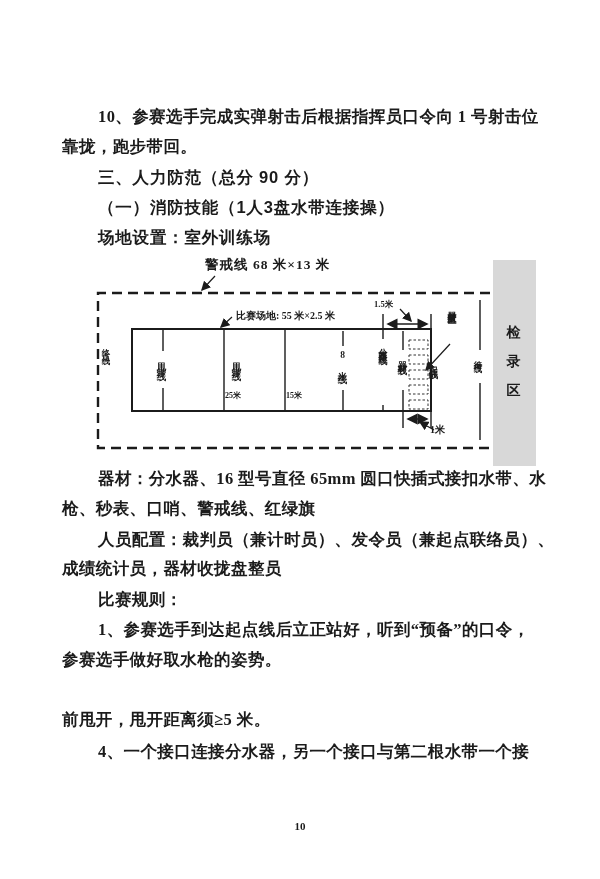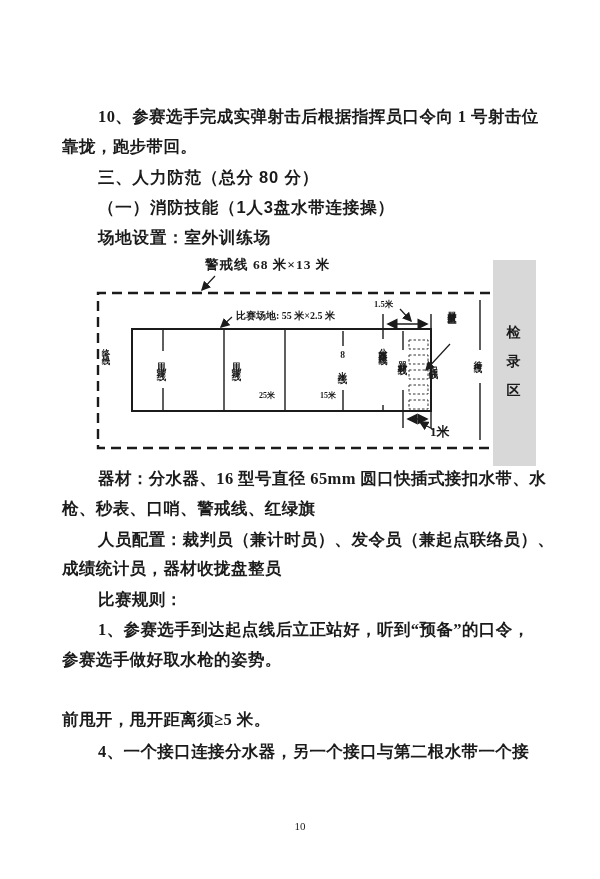--- a/index.html
+++ b/index.html
@@ -3,37 +3,37 @@
 <meta charset="utf-8">
 <style>
   html,body{margin:0;padding:0;background:#e8e8e8;}
   .page{position:relative;width:600px;height:879px;background:#ffffff;overflow:hidden;
         font-family:"Liberation Serif",serif;color:#1b1b1b;}
   .line{position:absolute;left:62px;font-size:16.5px;font-weight:bold;white-space:nowrap;
         letter-spacing:0.4px;}
   .indent{left:98px;}
   .hei{font-family:"Liberation Sans",sans-serif;letter-spacing:0.8px;}
   .pageno{position:absolute;top:820px;left:0;width:600px;text-align:center;
-          font-size:11px;font-weight:normal;}
+          font-size:11px;font-weight:bold;}
   .diagram{position:absolute;top:256px;left:0;width:600px;height:214px;}
   .diagram svg{position:absolute;top:0;left:0;}
   .dlabel{position:absolute;font-weight:bold;white-space:nowrap;line-height:1;}
   .vtext{writing-mode:vertical-rl;text-orientation:upright;}
   .cordon-title{font-size:13.5px;letter-spacing:1px;}
   .field-title{font-size:10px;}
-  .tiny{font-size:8px;padding-left:34px;}
+  .tiny{font-size:8px;}
 </style>
 </head>
 <body>
 
 <div class="page">
 
   <div class="line indent" style="top:106px">10、参赛选手完成实弹射击后根据指挥员口令向 1 号射击位</div>
   <div class="line" style="top:136px">靠拢，跑步带回。</div>
-  <div class="line indent hei" style="top:167px">三、人力防范（总分 80 分）</div>
+  <div class="line indent hei" style="top:167px">三、人力防范（总分 90 分）</div>
   <div class="line indent hei" style="top:197px">（一）消防技能（1人3盘水带连接操）</div>
   <div class="line indent hei" style="top:227px">场地设置：室外训练场</div>
 
   <div class="diagram">
     <svg width="600" height="214" viewBox="0 0 600 214">
       <defs>
         <marker id="arr" viewBox="0 0 10 10" refX="8.5" refY="5" markerWidth="8" markerHeight="8" orient="auto-start-reverse">
           <path d="M0,0 L10,5 L0,10 z" fill="#1b1b1b"></path>
         </marker>
       </defs>
@@ -86,21 +86,21 @@
     <div class="dlabel tiny" style="left:225px;top:136px">25米</div>
     <div class="dlabel tiny" style="left:286px;top:136px">15米</div>
     <div class="dlabel vtext" style="left:337px;top:94px;font-size:9.5px;letter-spacing:3px">8米线</div>
     <div class="dlabel vtext" style="left:378px;top:85px;font-size:9px;letter-spacing:1.5px">分水器限止线</div>
     <div class="dlabel vtext" style="left:397px;top:97px;font-size:9.5px;letter-spacing:2px">器材线</div>
     <div class="dlabel vtext" style="left:428px;top:102px;font-size:9.5px;letter-spacing:1.5px">起点线</div>
     <div class="dlabel vtext" style="left:474px;top:97px;font-size:8.5px;letter-spacing:2px">待考线</div>
     <div class="dlabel vtext" style="left:506px;top:58px;font-size:14px;letter-spacing:29px">检录区</div>
     <div class="dlabel vtext" style="left:447px;top:48px;font-size:9px;letter-spacing:1px">器材放置区</div>
     <div class="dlabel" style="left:374px;top:44px;font-size:8.5px">1.5米</div>
-    <div class="dlabel" style="left:430px;top:169px;font-size:13px">1米</div>
+    <div class="dlabel" style="left:430px;top:169px;font-size:10px">1米</div>
   </div>
 
   <div class="line indent" style="top:468px">器材：分水器、16 型号直径 65mm 圆口快插式接扣水带、水</div>
   <div class="line" style="top:498px">枪、秒表、口哨、警戒线、红绿旗</div>
   <div class="line indent" style="top:529px">人员配置：裁判员（兼计时员）、发令员（兼起点联络员）、</div>
   <div class="line" style="top:558px">成绩统计员，器材收拢盘整员</div>
   <div class="line indent" style="top:589px">比赛规则：</div>
   <div class="line indent" style="top:619px">1、参赛选手到达起点线后立正站好，听到“预备”的口令，</div>
   <div class="line" style="top:649px">参赛选手做好取水枪的姿势。</div>
   <div class="line" style="top:709px">前甩开，甩开距离须≥5 米。</div>

